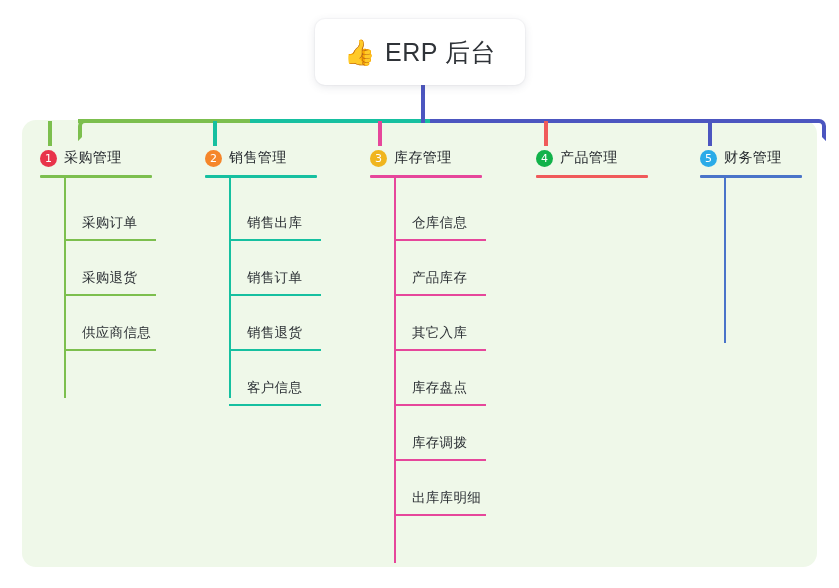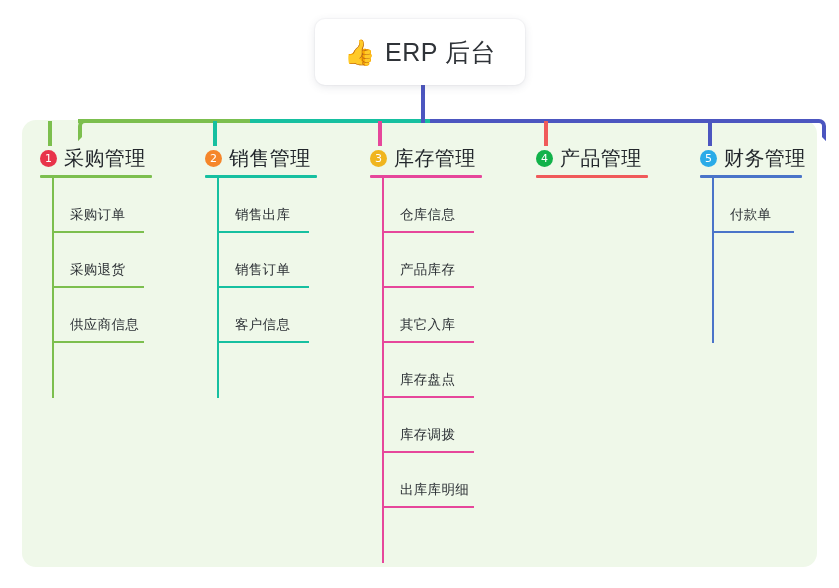--- a/index.html
+++ b/index.html
@@ -61,24 +61,24 @@
   .col{position:absolute;top:146px;}
   .col-head{
     display:flex;align-items:center;gap:7px;
     height:24px;white-space:nowrap;
   }
   .badge{
     width:17px;height:17px;border-radius:50%;
     color:#fff;font-size:11px;line-height:17px;text-align:center;
     font-family:"DejaVu Sans",sans-serif;flex:none;
   }
-  .col-title{font-size:20px;color:#23272c;letter-spacing:.4px;}
+  .col-title{font-size:14px;color:#23272c;letter-spacing:.4px;}
   .col-rule{height:3px;margin-top:5px;border-radius:1px;}
 
-  .leaves{position:relative;margin-left:12px;padding-top:0;}
+  .leaves{position:relative;margin-left:24px;padding-top:8px;}
   .spine{position:absolute;left:0;top:0;width:2px;}
   .leaf{
     position:relative;height:55px;
   }
   .leaf-label{
     position:absolute;left:18px;bottom:9px;
     font-size:13.5px;color:#2b2f34;white-space:nowrap;letter-spacing:.3px;
   }
   .leaf-rule{
     position:absolute;left:0;bottom:0;height:2px;
@@ -143,20 +143,24 @@
           <div class="spine" style="background: rgb(22, 192, 160); height: 220px;"></div>
           <div class="leaf">
             <span class="leaf-label">销售出库</span>
             <div class="leaf-rule" style="background: rgb(22, 192, 160); width: 92px;"></div>
           </div>
           <div class="leaf">
             <span class="leaf-label">销售订单</span>
             <div class="leaf-rule" style="background: rgb(22, 192, 160); width: 92px;"></div>
           </div>
           <div class="leaf">
+            <span class="leaf-label">销售退货</span>
+            <div class="leaf-rule" style="background: rgb(22, 192, 160); width: 92px;"></div>
+          </div>
+          <div class="leaf">
             <span class="leaf-label">客户信息</span>
             <div class="leaf-rule" style="background: rgb(22, 192, 160); width: 92px;"></div>
           </div>
         </div>
       </div>
       <div class="col" style="left: 370px; width: 150px;">
         <div class="col-head">
           <span class="badge" style="background: rgb(240, 181, 30);">3</span>
           <span class="col-title">库存管理</span>
         </div>
@@ -197,21 +201,17 @@
         <div class="col-rule" style="background: rgb(240, 90, 90); width: 112px;"></div>
       </div>
       <div class="col" style="left: 700px; width: 140px;">
         <div class="col-head">
           <span class="badge" style="background: rgb(42, 171, 232);">5</span>
           <span class="col-title">财务管理</span>
         </div>
         <div class="col-rule" style="background: rgb(74, 116, 201); width: 102px;"></div>
         <div class="leaves">
           <div class="spine" style="background: rgb(74, 116, 201); height: 165px;"></div>
-          <div class="leaf">
-            <span class="leaf-label">付款单</span>
-            <div class="leaf-rule" style="background: rgb(74, 116, 201); width: 82px;"></div>
-          </div>
         </div>
       </div>
     </div>
 
 </div>
 
 </body></html>

